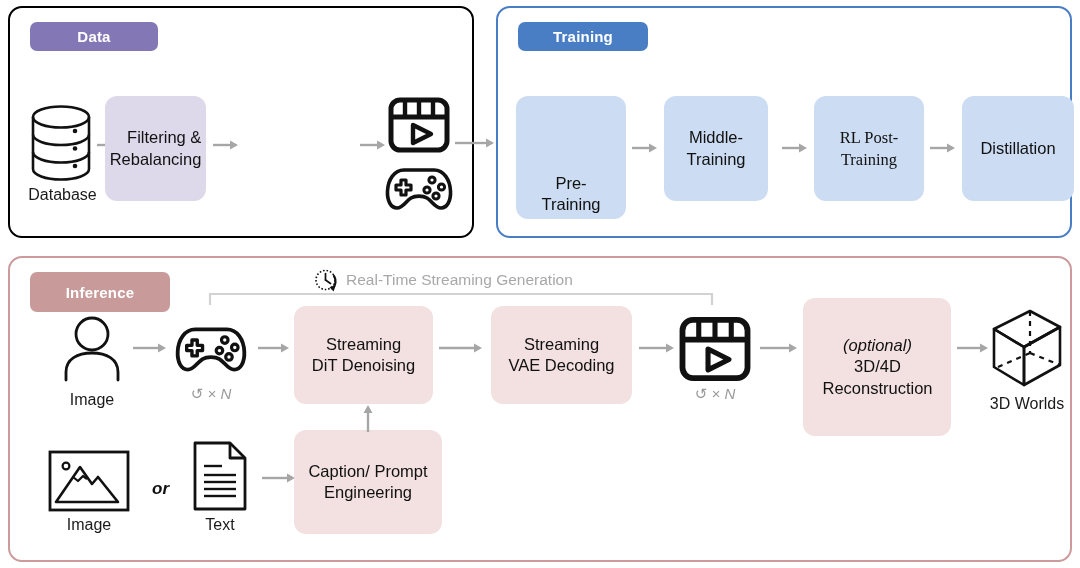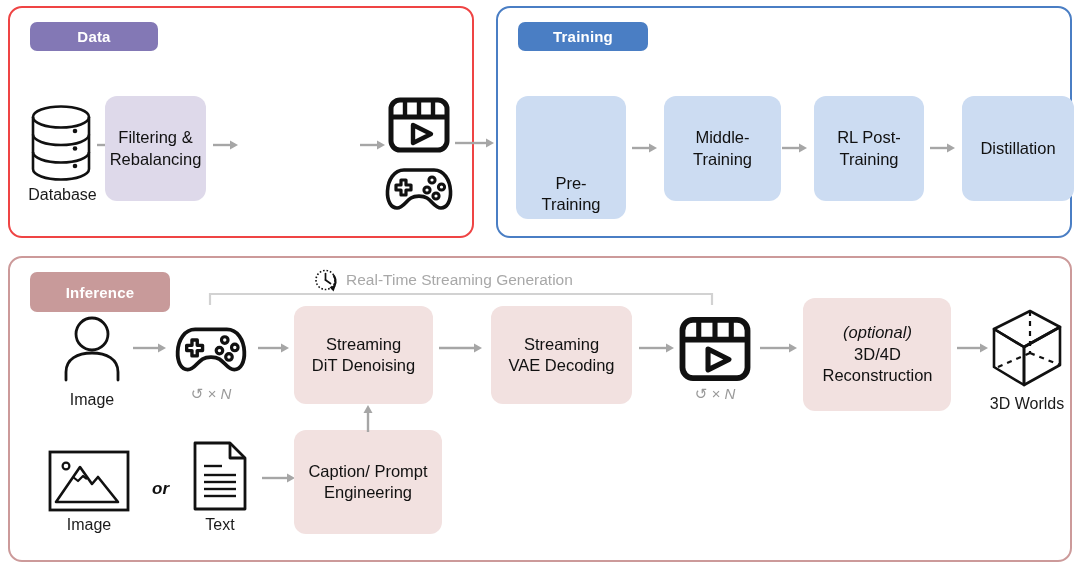--- a/index.html
+++ b/index.html
@@ -16,21 +16,21 @@
     overflow: hidden;
   }
 
   
   .panel {
     position: absolute;
     border-radius: 14px;
     background: #ffffff;
   }
   #panel-data      { left: 8px;   top: 6px;   width: 466px; height: 232px;
-                     border: 2px solid #ef4444; }
+                     border: 2px solid #000000; }
   #panel-training  { left: 496px; top: 6px;   width: 576px; height: 232px;
                      border: 2px solid #4a7ec4; }
   #panel-inference { left: 8px;   top: 256px; width: 1064px; height: 306px;
                      border: 2px solid #cc9a9a; }
 
   .badge {
     position: absolute;
     border-radius: 7px;
     color: #ffffff;
     font-weight: bold;
@@ -122,21 +122,21 @@
     </div>
     <div class="caption" style="left:0px; top:178px; width:105px;">Database</div>
 
     <div class="arrow" style="left:87px; top:131px;">
       <svg width="26" height="12" viewBox="0 0 26 12">
         <line x1="0" y1="6" x2="17" y2="6" stroke="#a6a6a6" stroke-width="2.4"></line>
         <polygon points="17,1.5 25,6 17,10.5" fill="#a6a6a6"></polygon>
       </svg>
     </div>
 
-    <div class="pbox lav" style="left:95px; top:88px; width:101px; height:105px;">
+    <div class="pbox lav" style="left:95px; top:88px; width:101px; height:105px;text-align:right;">
       <span style="white-space:pre-line;">Filtering &amp;
 Rebalancing</span>
     </div>
 
     <div class="arrow" style="left:203px; top:131px;">
       <svg width="26" height="12" viewBox="0 0 26 12">
         <line x1="0" y1="6" x2="17" y2="6" stroke="#a6a6a6" stroke-width="2.4"></line>
         <polygon points="17,1.5 25,6 17,10.5" fill="#a6a6a6"></polygon>
       </svg>
     </div>
@@ -186,33 +186,33 @@
       <span style="white-space:pre-line;">Pre-
 Training</span>
     </div>
     <div class="arrow" style="left:134px; top:134px;">
       <svg width="26" height="12" viewBox="0 0 26 12">
         <line x1="0" y1="6" x2="17" y2="6" stroke="#a6a6a6" stroke-width="2.4"></line>
         <polygon points="17,1.5 25,6 17,10.5" fill="#a6a6a6"></polygon>
       </svg>
     </div>
 
-    <div class="pbox blue" style="left:166px; top:88px; width:117px; height:105px;">
+    <div class="pbox blue" style="left:166px; top:88px; width:104px; height:105px;">
       <span style="white-space:pre-line;">Middle-
 Training</span>
     </div>
     <div class="arrow" style="left:284px; top:134px;">
       <svg width="26" height="12" viewBox="0 0 26 12">
         <line x1="0" y1="6" x2="17" y2="6" stroke="#a6a6a6" stroke-width="2.4"></line>
         <polygon points="17,1.5 25,6 17,10.5" fill="#a6a6a6"></polygon>
       </svg>
     </div>
 
     <div class="pbox blue" style="left:316px; top:88px; width:110px; height:105px;">
-      <span style="white-space:pre-line;">RL Post-
+      <span style="white-space:pre-line;font-family:Liberation Serif, serif;">RL Post-
 Training</span>
     </div>
     <div class="arrow" style="left:432px; top:134px;">
       <svg width="26" height="12" viewBox="0 0 26 12">
         <line x1="0" y1="6" x2="17" y2="6" stroke="#a6a6a6" stroke-width="2.4"></line>
         <polygon points="17,1.5 25,6 17,10.5" fill="#a6a6a6"></polygon>
       </svg>
     </div>
 
     <div class="pbox blue" style="left:464px; top:88px; width:112px; height:105px;">
@@ -316,21 +316,21 @@
       <span>× N</span>
     </div>
 
     <div class="arrow" style="left:750px; top:84px;">
       <svg width="38" height="12" viewBox="0 0 38 12">
         <line x1="0" y1="6" x2="29" y2="6" stroke="#a6a6a6" stroke-width="2.4"></line>
         <polygon points="29,1.5 37,6 29,10.5" fill="#a6a6a6"></polygon>
       </svg>
     </div>
 
-    <div class="pbox rose" style="left:793px; top:40px; width:148px; height:113px; flex-direction:column; line-height:1.3;padding-left:7px;">
+    <div class="pbox rose" style="left:793px; top:40px; width:148px; height:138px; flex-direction:column; line-height:1.3;padding-left:7px;">
       <span class="opt">(optional)</span>
       <span>3D/4D</span>
       <span>Reconstruction</span>
     </div>
 
     <div class="arrow" style="left:947px; top:84px;">
       <svg width="32" height="12" viewBox="0 0 32 12">
         <line x1="0" y1="6" x2="23" y2="6" stroke="#a6a6a6" stroke-width="2.4"></line>
         <polygon points="23,1.5 31,6 23,10.5" fill="#a6a6a6"></polygon>
       </svg>

